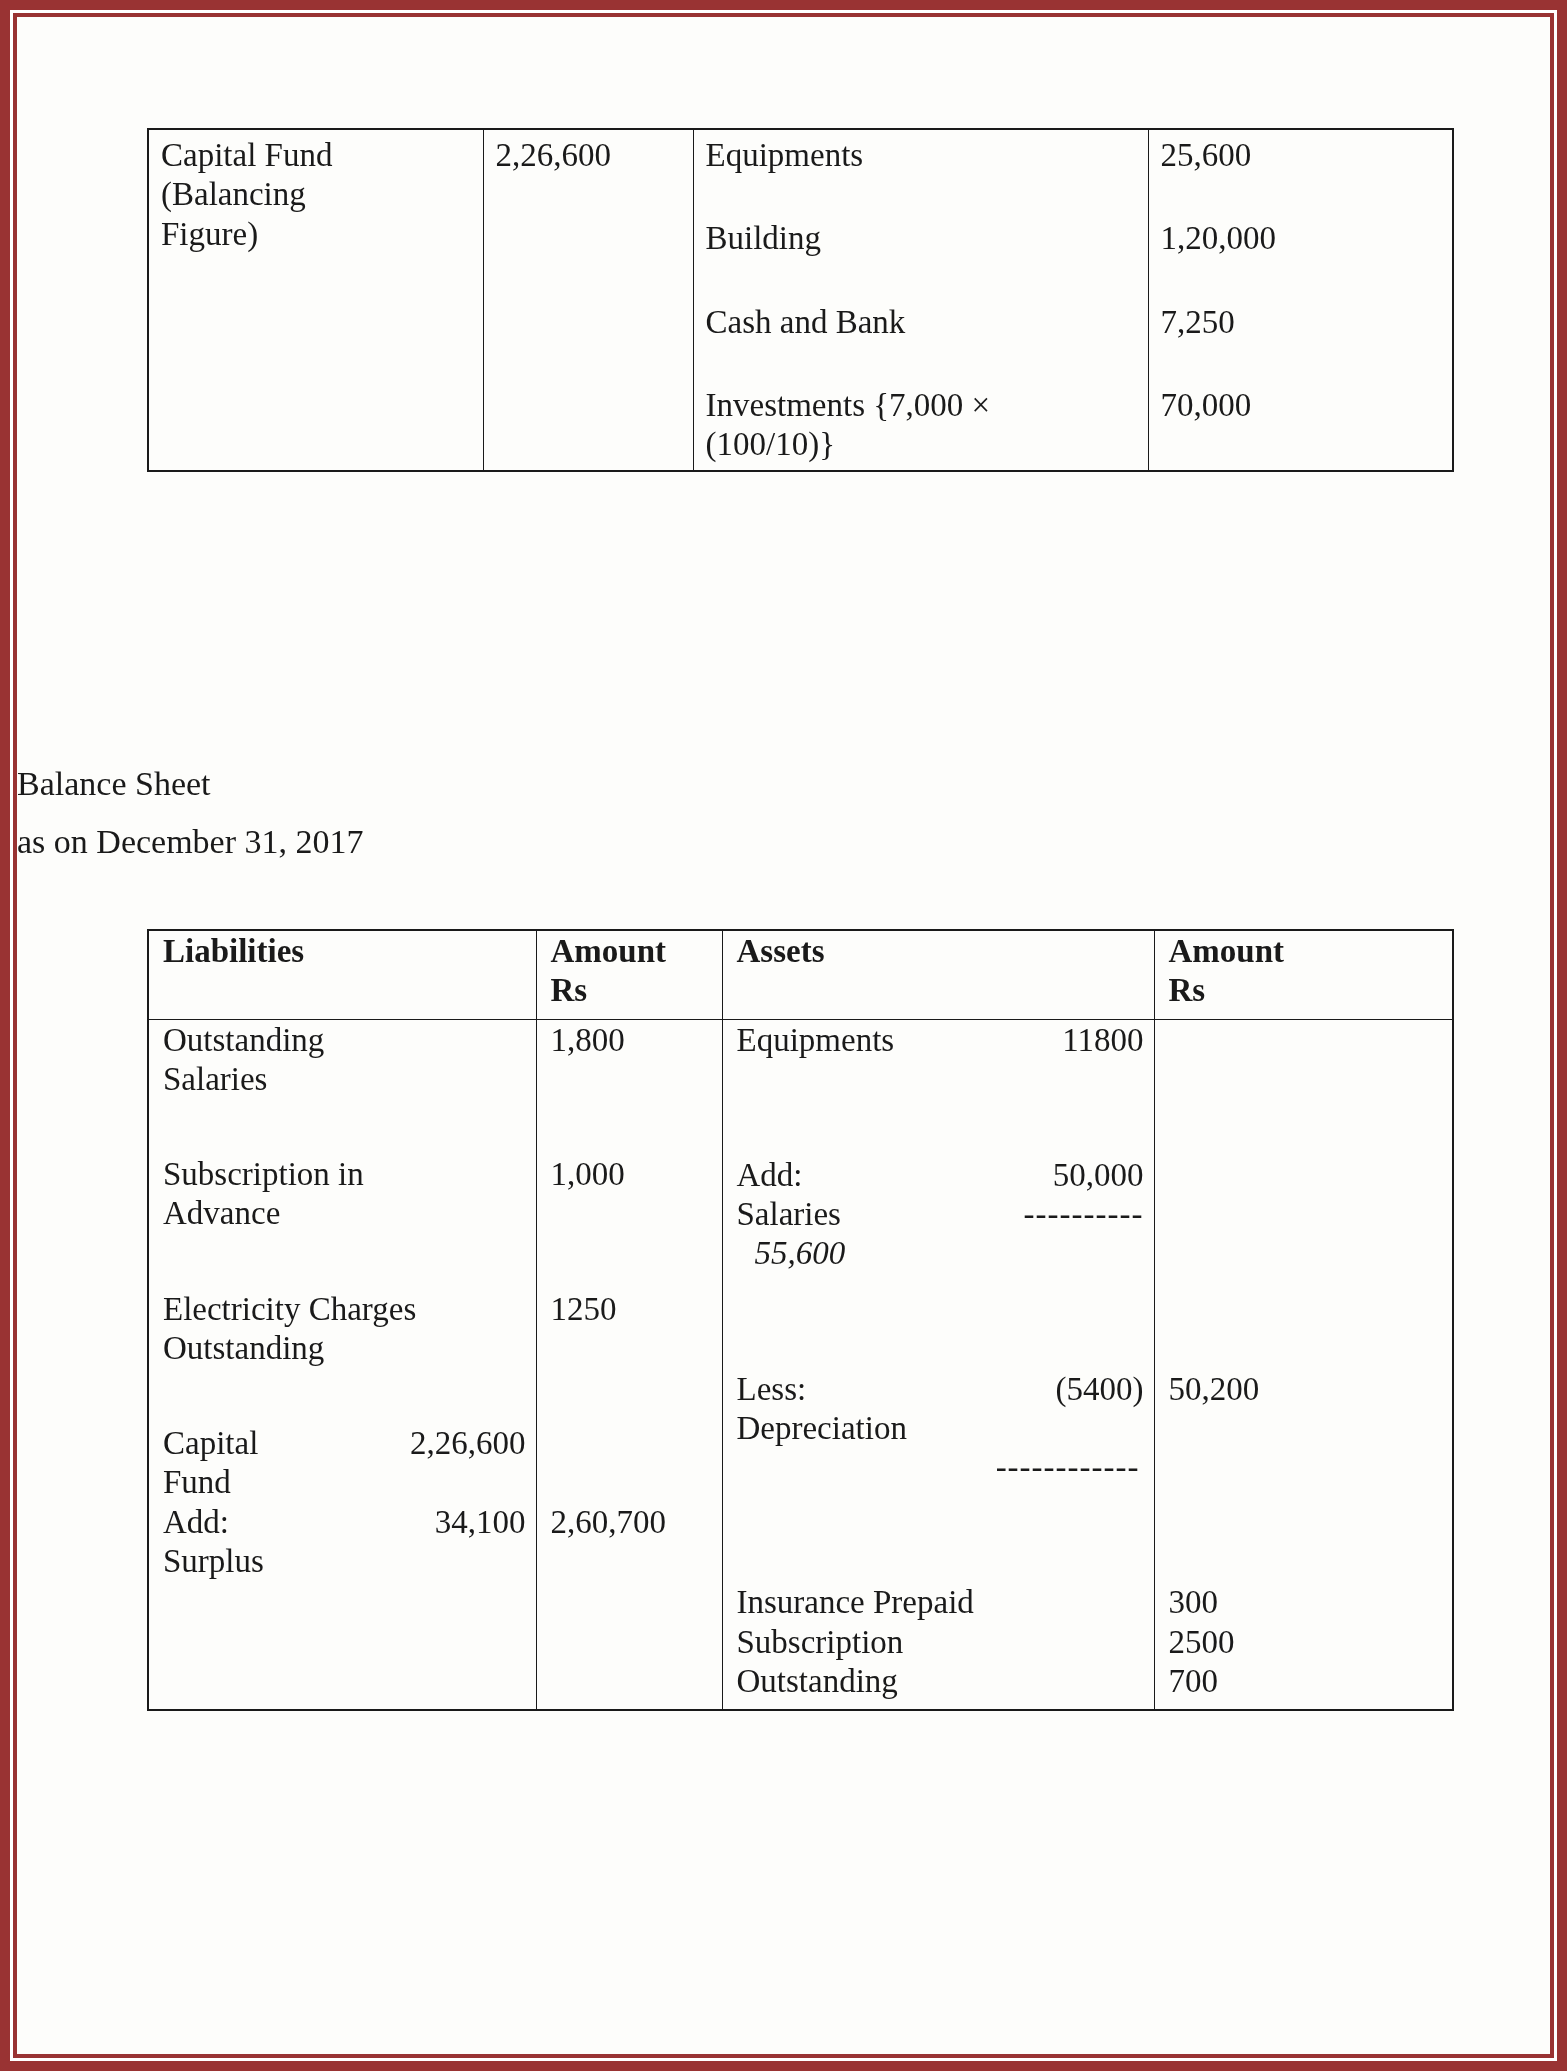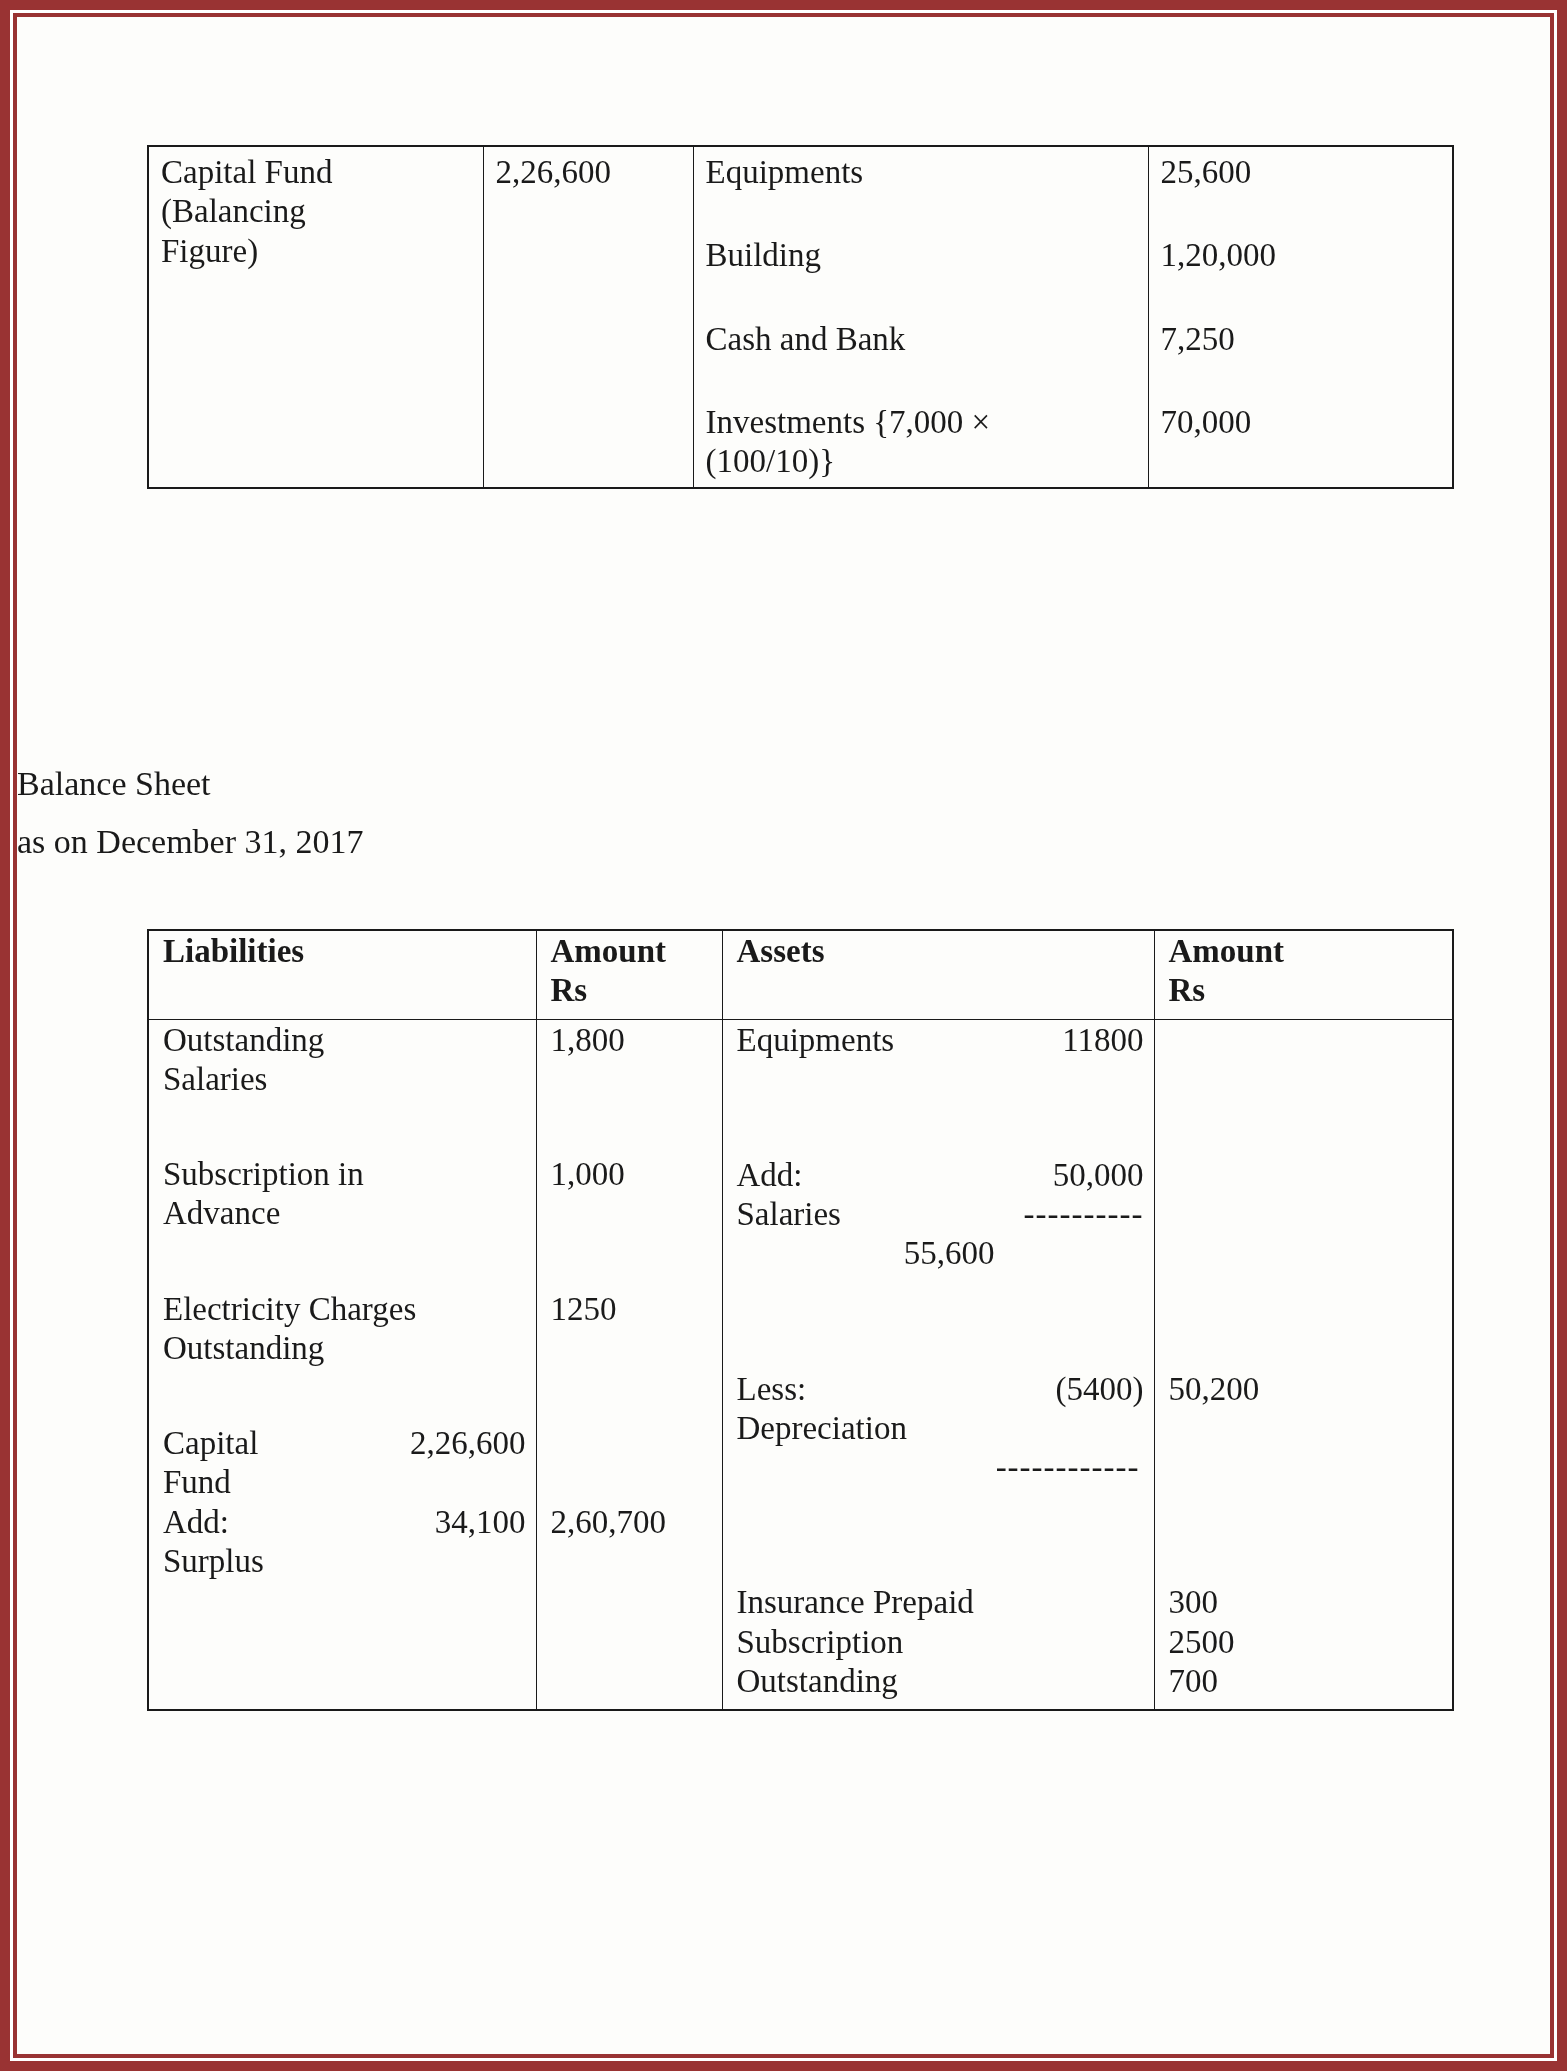--- a/index.html
+++ b/index.html
@@ -66,21 +66,21 @@
     text-align: left;
     font-family: "Liberation Serif", "DejaVu Serif", serif;
   }
   table.ledger th {
     font-weight: bold;
   }
 
   
   #table-one {
     left: 130px;
-    top: 128px;
+    top: 111px;
     width: 1305px;
   }
   #table-one .c1 { width: 335px; }
   #table-one .c2 { width: 210px; }
   #table-one .c3 { width: 455px; }
   #table-one .c4 { width: 305px; }
 
   .stack-line { display: block; }
   .gap-line { display: block; height: 44px; }
 
@@ -115,21 +115,21 @@
   
   .rowline {
     display: flex;
     justify-content: space-between;
     align-items: baseline;
     white-space: nowrap;
   }
   .rowline .lbl { text-align: left; }
   .rowline .fig { text-align: right; padding-left: 18px; }
 
-  .rowline.indent-right { justify-content: center; }
+  .rowline.indent-right { justify-content: flex-start; font-style: italic; }
 
   .dashline {
     text-align: right;
     letter-spacing: 1px;
     white-space: nowrap;
   }
   .dashline.mid { text-align: right; padding-right: 4px; }
   .spacer-md { height: 56px; }
   .spacer-lg { height: 96px; }
   .plain-line { display:block; }

